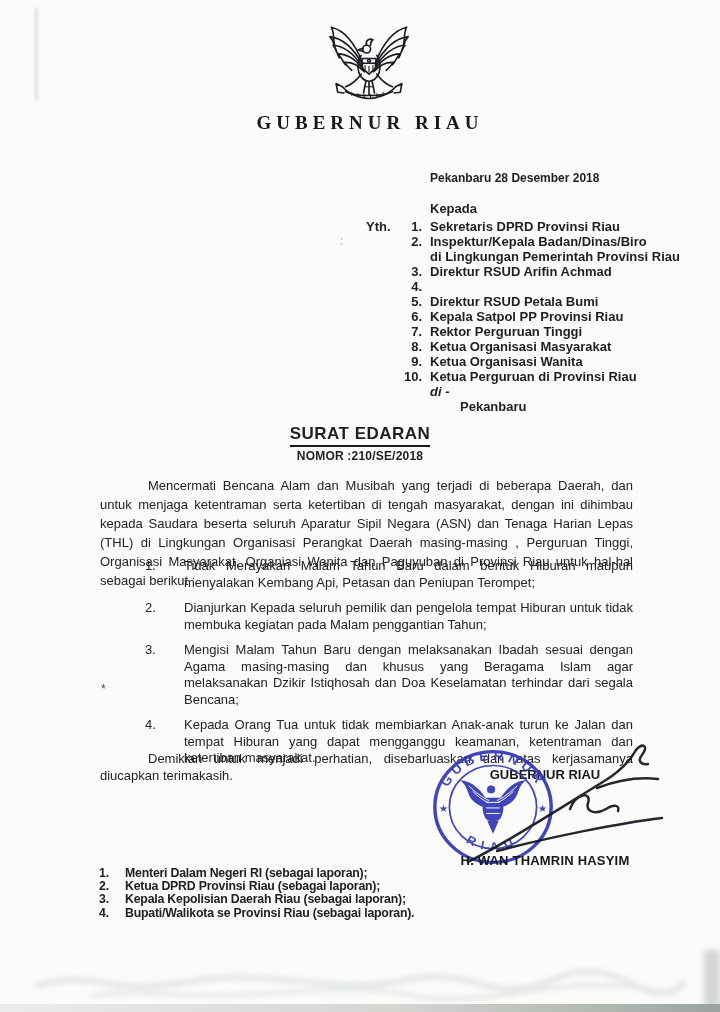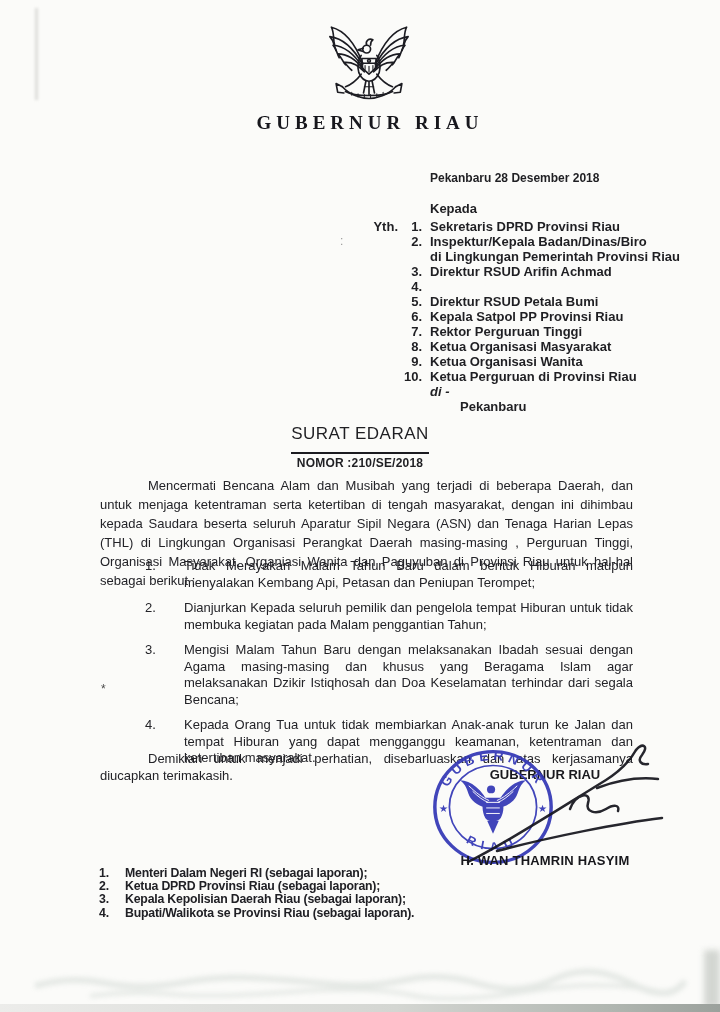--- a/index.html
+++ b/index.html
@@ -12,28 +12,28 @@
   .emblem{position:absolute;left:322px;top:18px;width:94px;height:92px;}
   .agency-title{
     position:absolute;left:250px;top:112px;width:240px;text-align:center;
     font-family:"Liberation Serif",serif;font-weight:700;font-size:19px;
     letter-spacing:5px;color:#17171d;
   }
   
   .dateline{position:absolute;left:430px;top:171px;font-size:12px;font-weight:700;}
   .kepada{position:absolute;left:430px;top:201px;font-size:13px;font-weight:700;}
   .recipients{position:absolute;left:366px;top:219px;font-size:13px;font-weight:700;line-height:15px;display:flex;}
-  .yth{width:32px;flex:0 0 32px;text-align:right;}
+  .yth{width:32px;flex:0 0 32px;}
   .rcp-row{display:grid;grid-template-columns:24px 1fr;column-gap:8px;}
   .rcp-row .num{text-align:right;}
   .rcp-di{margin-left:32px;margin-top:0;font-style:italic;}
   .rcp-city{margin-left:62px;font-weight:700;}
   
   .title-block{position:absolute;left:240px;top:424px;width:240px;text-align:center;}
-  .se-title{display:inline-block;font-size:17px;font-weight:400;letter-spacing:.5px;border-bottom:2.5px solid #1b1b20;padding-bottom:8px;}
+  .se-title{display:inline-block;font-size:17px;font-weight:700;letter-spacing:.5px;border-bottom:2.5px solid #1b1b20;padding-bottom:1px;}
   .se-number{font-size:12px;font-weight:700;margin-top:2px;letter-spacing:.2px;}
   
   .opening{position:absolute;left:100px;top:463px;width:533px;font-size:13px;line-height:19px;text-align:justify;text-indent:48px;color:#232328;}
   .points{position:absolute;left:145px;top:558px;width:488px;font-size:13px;line-height:16.5px;color:#232328;}
   .point{display:grid;grid-template-columns:26px 1fr;column-gap:13px;margin-bottom:9px;}
   .point .txt{text-align:justify;}
   .closing{position:absolute;left:100px;top:737px;width:533px;font-size:13px;line-height:17px;text-align:justify;text-indent:48px;color:#232328;}
   
   .sig-title{position:absolute;left:440px;top:767px;width:210px;text-align:center;font-size:13px;font-weight:700;color:#18181d;}
   .stamp{position:absolute;left:430px;top:747px;width:126px;height:120px;opacity:.93;}

